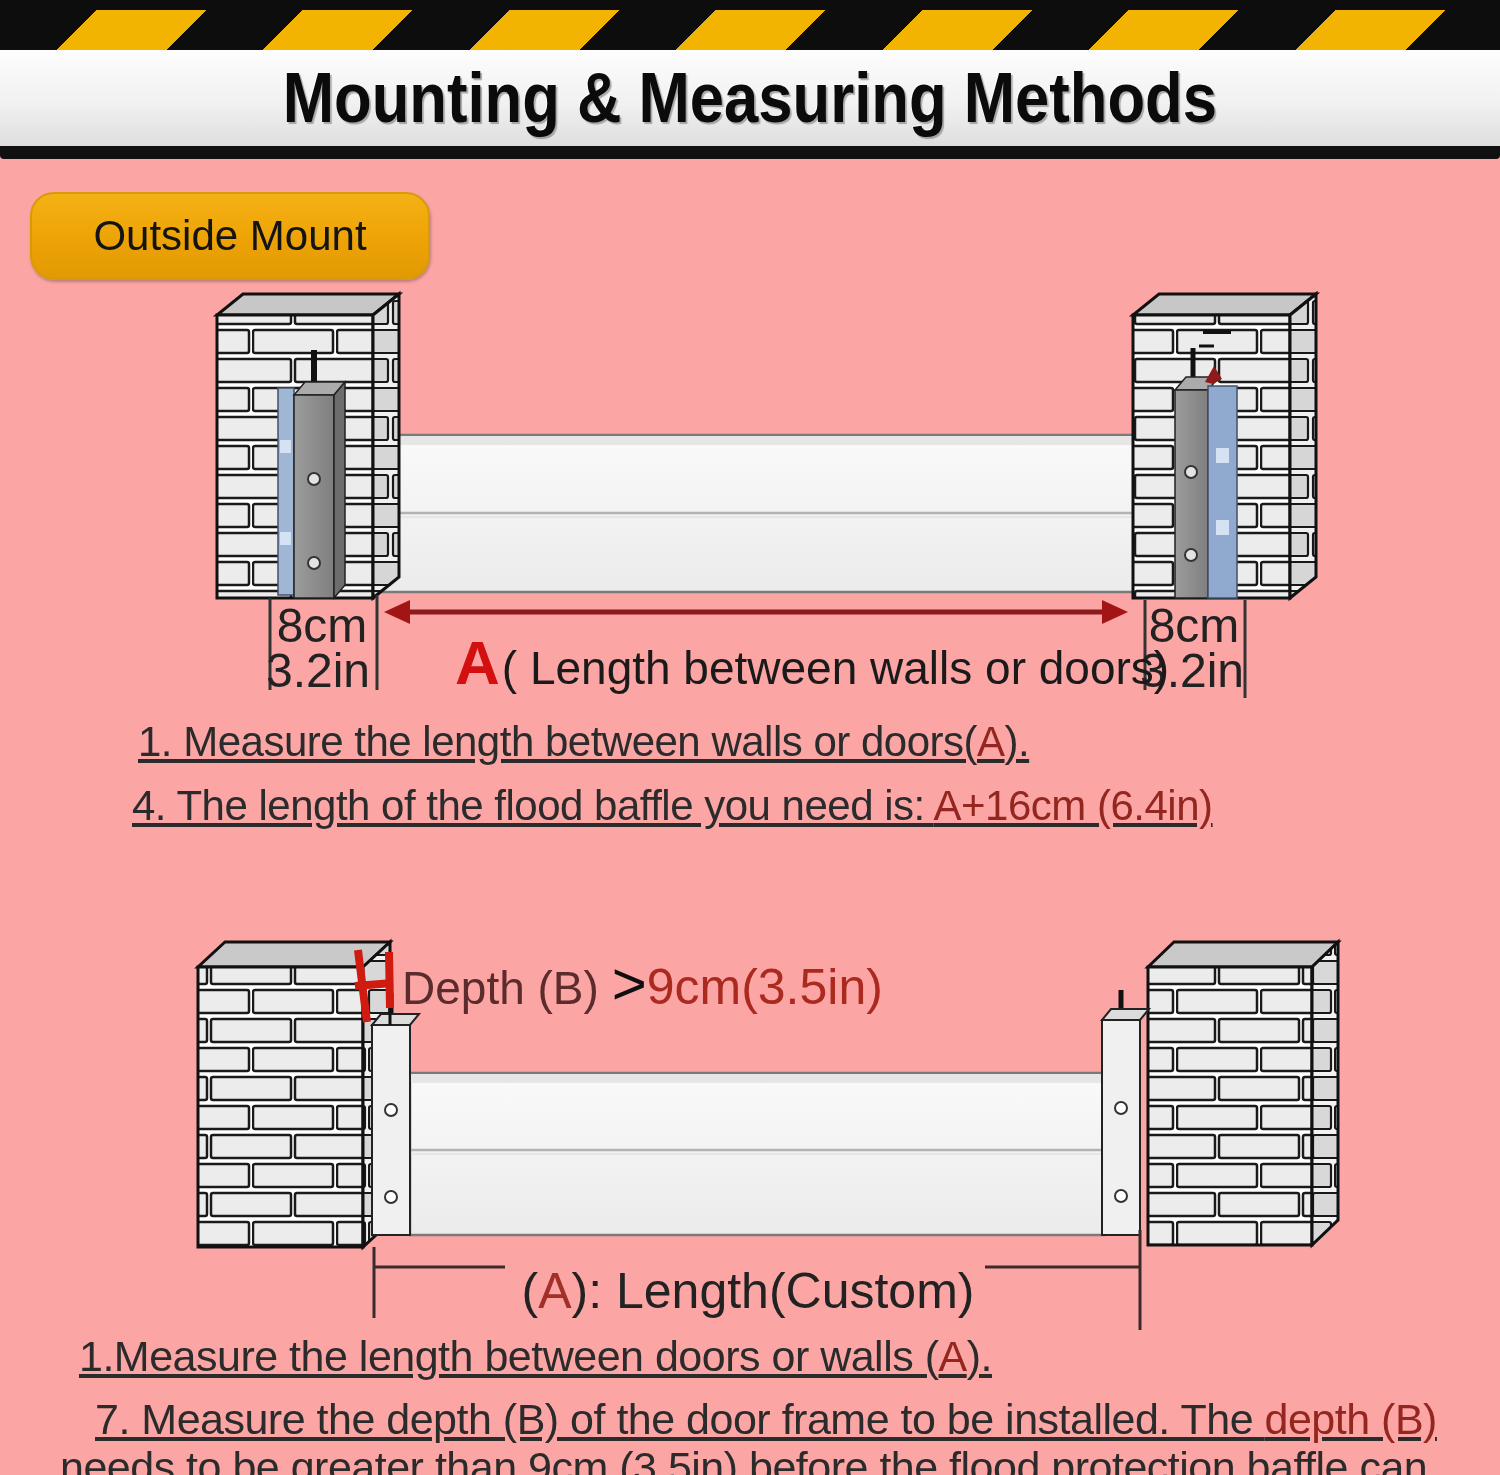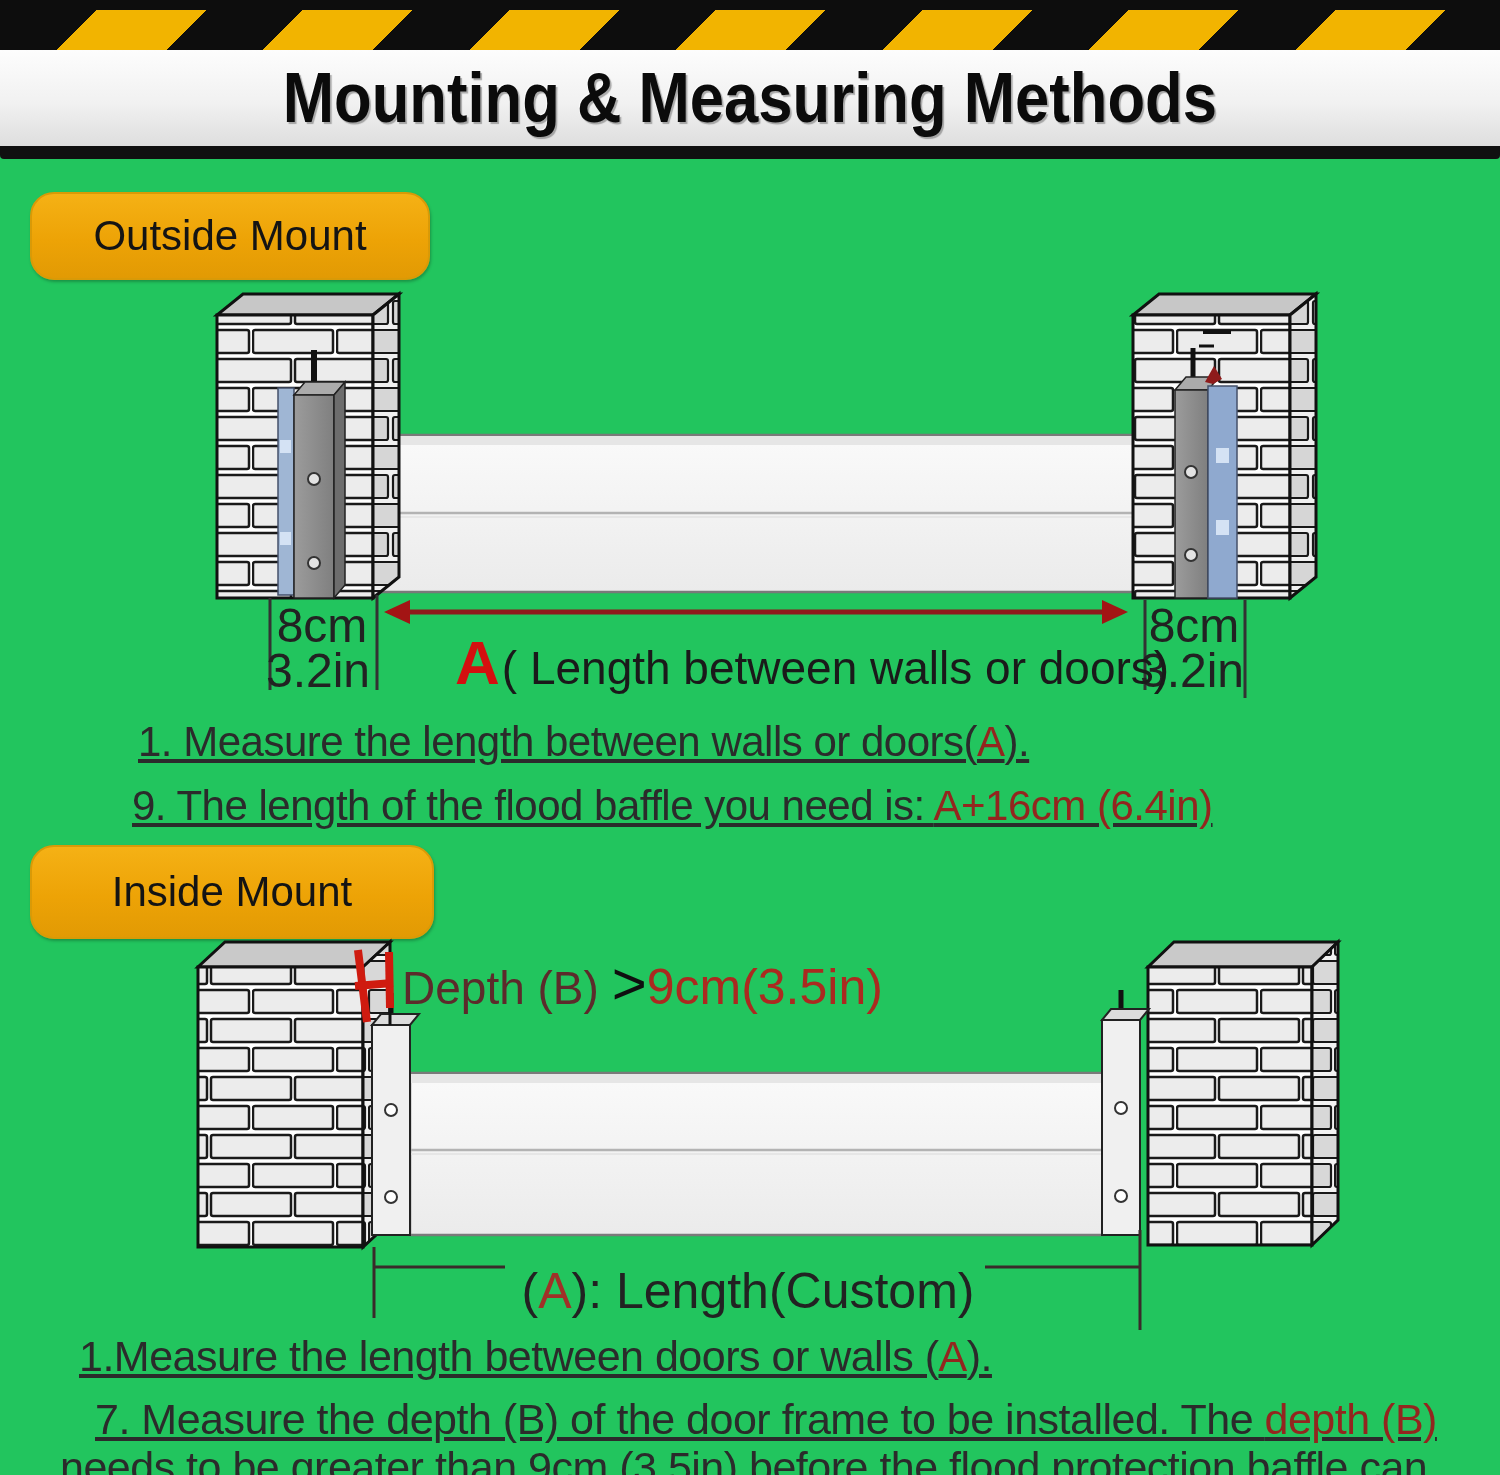--- a/index.html
+++ b/index.html
@@ -1,16 +1,16 @@
 <!DOCTYPE html>
 <html><head>
 <meta charset="utf-8">
 <style>
   html,body{margin:0;padding:0;background:#fff;}
-  .page{position:relative;width:1500px;height:1475px;background:#22c55e;overflow:hidden;
+  .page{position:relative;width:1500px;height:1475px;background:#fca5a5;overflow:hidden;
         font-family:"Liberation Sans","DejaVu Sans",sans-serif;color:#262626;}
   .abs{position:absolute;}
 
   
   .bar-top{left:0;top:0;width:1500px;height:10px;background:#0d0d0d;}
   .hazard{left:0;top:10px;width:1500px;height:40px;
           background:repeating-linear-gradient(135deg,#0d0d0d 0 68px,#f2b400 68px 146px);}
   .title-band{left:0;top:50px;width:1500px;height:96px;
           background:linear-gradient(to bottom,#fdfdfd 0%,#f1f1f1 55%,#dedede 100%);
           display:flex;align-items:center;justify-content:center;}
@@ -48,23 +48,20 @@
   <div class="abs bar-top"></div>
   <div class="abs hazard"></div>
   <div class="abs title-band">
     <h1>Mounting &amp; Measuring Methods</h1>
   </div>
   <div class="abs bar-bottom"></div>
 
   <div class="abs badge badge-outside">
     <span>Outside Mount</span>
   </div>
-  <div class="abs badge badge-inside">
-    <span>Inside Mount</span>
-  </div>
 
   <svg class="abs svg-layer" style="left:0;top:270px;" width="1500" height="430" viewBox="0 0 1500 430">
     <defs>
       <pattern id="bkO" patternUnits="userSpaceOnUse" width="84" height="58">
         <rect width="84" height="58" fill="#ffffff"></rect>
         <g fill="#ececec" stroke="#1a1a1a" stroke-width="2.5">
           <rect x="1" y="2" width="80" height="23" rx="2"></rect>
           <rect x="-41" y="31" width="80" height="23" rx="2"></rect>
           <rect x="43" y="31" width="80" height="23" rx="2"></rect>
         </g>
@@ -155,21 +152,21 @@
       <text x="1194" y="372" text-anchor="middle">8cm</text>
       <text x="1192" y="417" text-anchor="middle">3.2in</text>
     </g>
     <text x="455" y="414">
       <tspan font-size="62" font-weight="bold" fill="#d40f0f">A</tspan><tspan font-size="46" fill="#1a1a1a" dx="2">( Length between walls or doors)</tspan>
     </text>
   </svg>
 
   <div class="abs steps steps-outside">
     <p class="s1"><span>1. Measure the length between walls or doors(</span><span class="hl">A</span><span>).</span></p>
-    <p class="s2"><span>9. The length of the flood baffle you need is: </span><span class="hl">A+16cm (6.4in)</span><span></span></p>
+    <p class="s2"><span>4. The length of the flood baffle you need is: </span><span class="hl">A+16cm (6.4in)</span><span></span></p>
   </div>
 
   <svg class="abs svg-layer" style="left:0;top:930px;" width="1500" height="410" viewBox="0 0 1500 410">
     <defs>
       <pattern id="bkI" patternUnits="userSpaceOnUse" width="84" height="58">
         <rect width="84" height="58" fill="#ffffff"></rect>
         <g fill="#ececec" stroke="#1a1a1a" stroke-width="2.5">
           <rect x="1" y="2" width="80" height="23" rx="2"></rect>
           <rect x="-41" y="31" width="80" height="23" rx="2"></rect>
           <rect x="43" y="31" width="80" height="23" rx="2"></rect>

